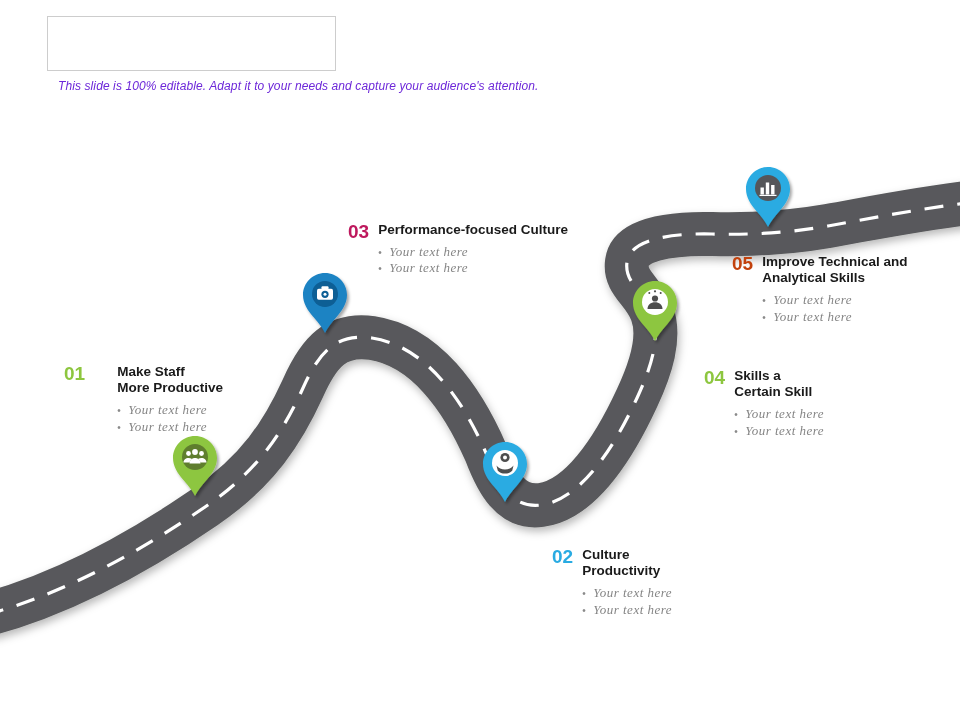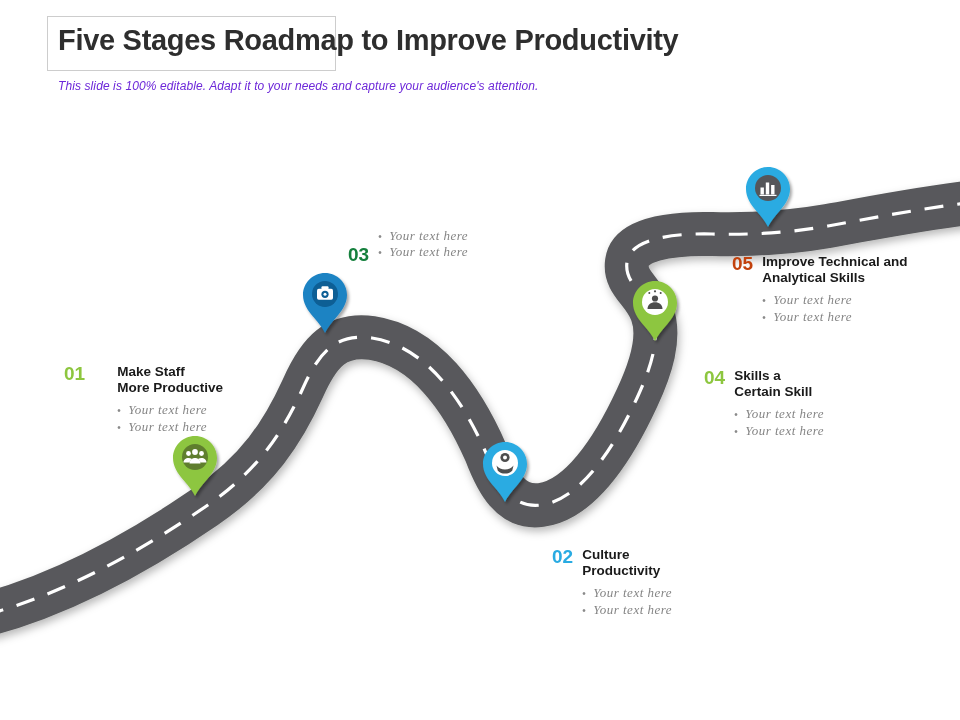--- a/index.html
+++ b/index.html
@@ -48,21 +48,20 @@
   .stage-03 { left: 348px; top: 222px; width: 240px; }
   .stage-04 { left: 704px; top: 368px; }
   .stage-05 { left: 732px; top: 254px; }
 </style>
 </head>
 <body>
 
 <div class="slide">
 
   <div class="title-box"></div>
-  <h1 class="title">Five Stages Roadmap to Improve Productivity</h1>
   <p class="subtitle">This slide is 100% editable. Adapt it to your needs and capture your audience's attention.</p>
 
   <svg class="roadmap" viewBox="0 0 960 720" aria-hidden="true">
     <defs>
       <filter id="roadShadow" x="-20%" y="-20%" width="140%" height="140%">
         <feDropShadow dx="2" dy="4" stdDeviation="4" flood-color="#000000" flood-opacity="0.28"></feDropShadow>
       </filter>
       <filter id="pinShadow" x="-40%" y="-40%" width="180%" height="180%">
         <feDropShadow dx="2" dy="2.5" stdDeviation="1.6" flood-color="#000000" flood-opacity="0.35"></feDropShadow>
       </filter>
@@ -161,22 +160,23 @@
           </li>
         <li>
             <span class="dot">•</span>
             <span>Your text here</span>
           </li>
       </ul>
     </div>
   </div>
 
   <div class="stage stage-03">
-    <div class="stage-number" style="color: #15803d; margin-top: 23px;">03</div>
-    <div>
+    <div class="stage-number" style="color: #be185d;">03</div>
+    <div>
+      <p class="stage-title">Performance-focused Culture</p>
       <ul class="bullets">
         <li>
             <span class="dot">•</span>
             <span>Your text here</span>
           </li>
         <li>
             <span class="dot">•</span>
             <span>Your text here</span>
           </li>
       </ul>

